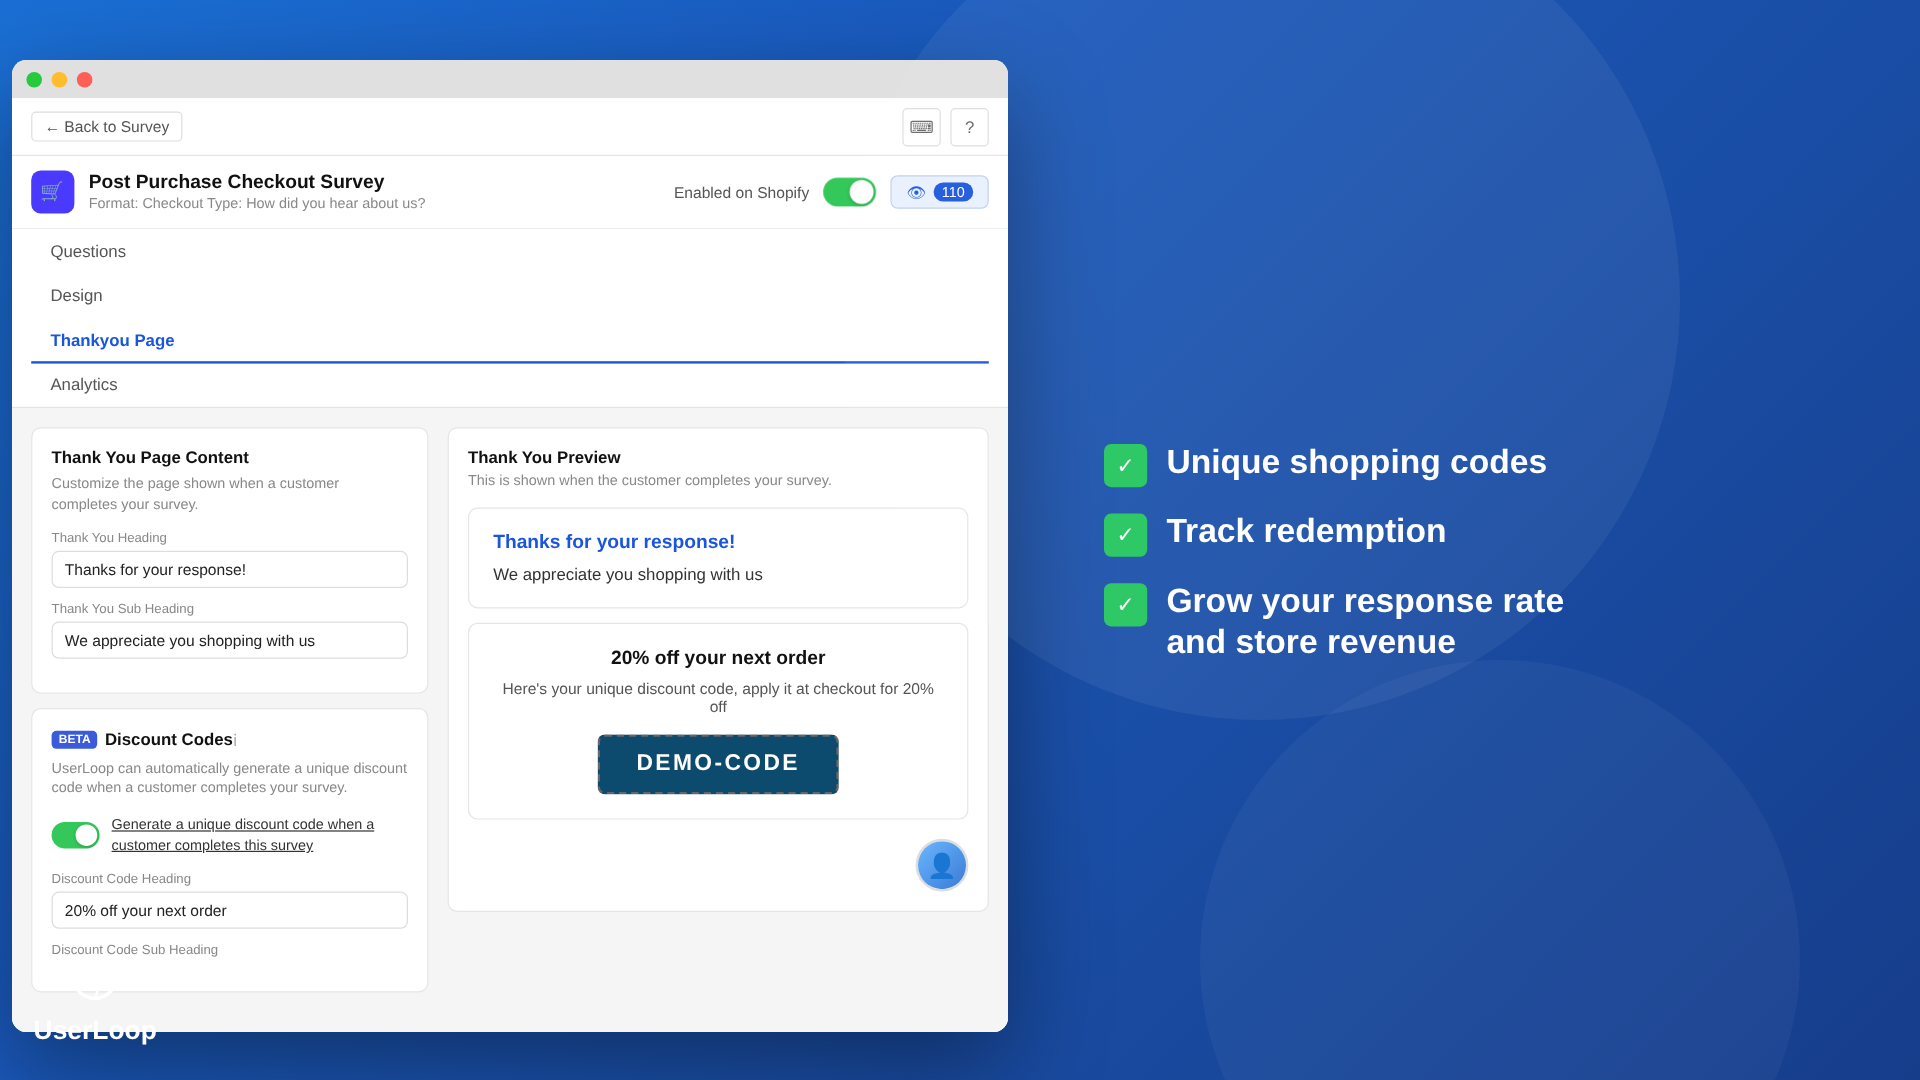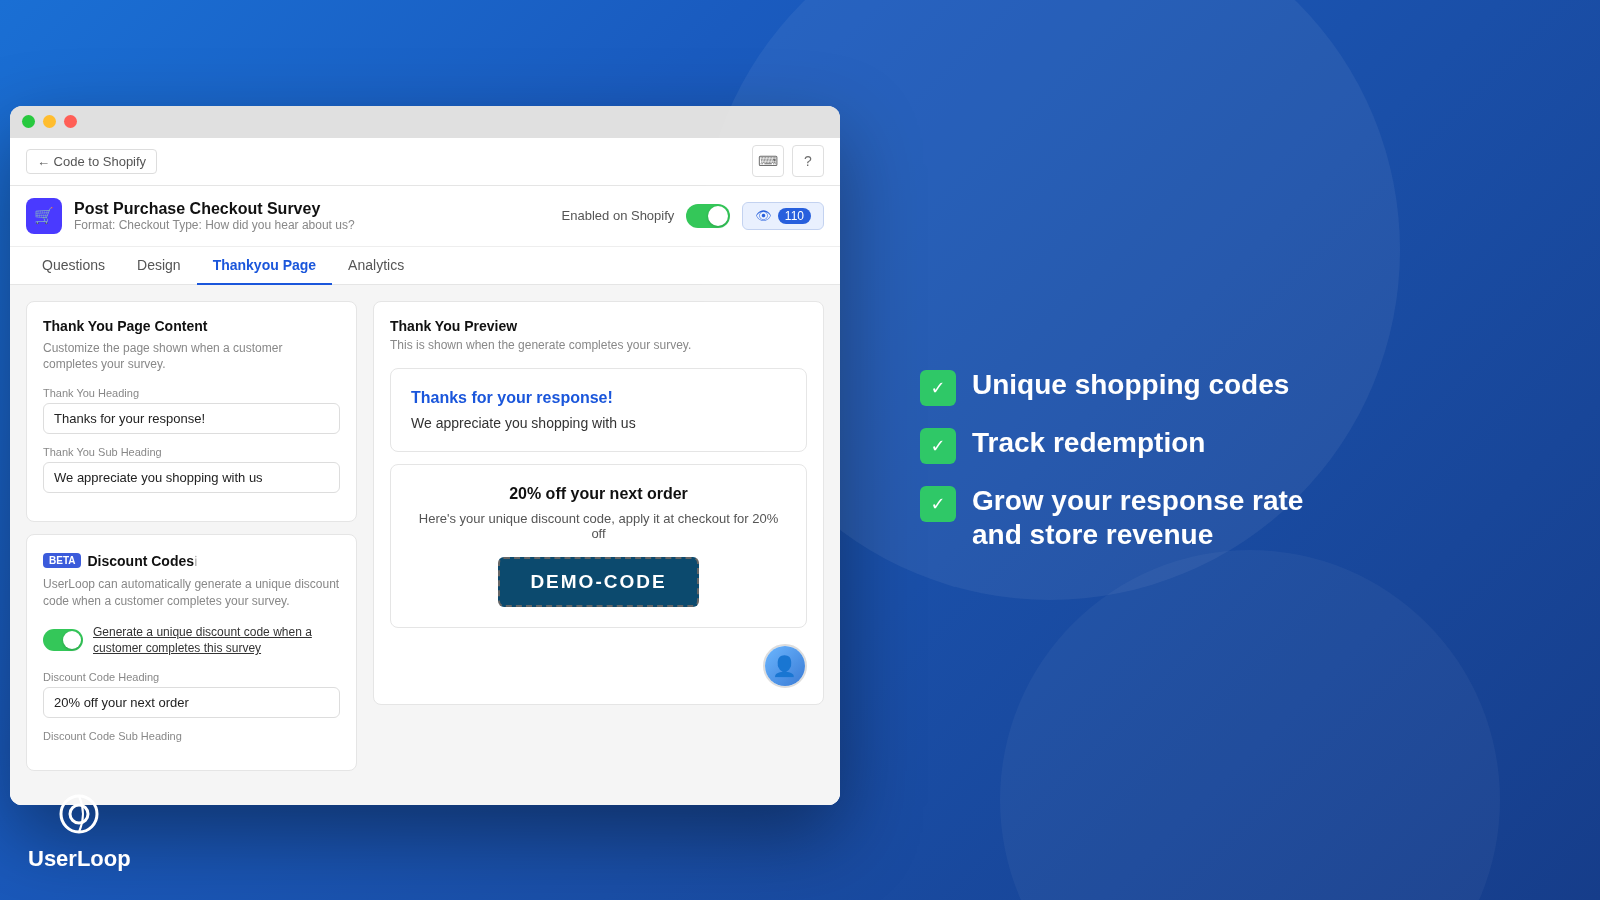--- a/index.html
+++ b/index.html
@@ -205,20 +205,21 @@
       padding: 1px 7px;
       font-size: 12px;
     }
 
     
     .nav-tabs {
       display: flex;
       border-bottom: 1px solid #e5e5e5;
       background: #fff;
       padding: 0 16px;
+      flex-direction: column;
     }
 
     .nav-tab {
       padding: 10px 16px;
       font-size: 14px;
       color: #555;
       cursor: pointer;
       border-bottom: 2px solid transparent;
       margin-bottom: -1px;
     }
@@ -550,21 +551,21 @@
 
   <div class="title-bar">
     <div class="traffic-light tl-green"></div>
     <div class="traffic-light tl-yellow"></div>
     <div class="traffic-light tl-red"></div>
   </div>
 
   <div class="app-content">
 
     <div class="top-bar">
-      <button class="back-btn">← Code to Shopify</button>
+      <button class="back-btn">← Back to Survey</button>
       <div class="top-bar-right">
         <div class="icon-btn">⌨</div>
         <div class="icon-btn">?</div>
       </div>
     </div>
 
     <div class="survey-header">
       <div class="survey-header-left">
         <div class="survey-icon">
           <span>🛒</span>
@@ -628,21 +629,21 @@
           <div class="field-group">
             <div class="field-label">Discount Code Sub Heading</div>
           </div>
         </div>
 
       </div>
 
       <div class="right-panel">
         <div class="preview-card">
           <div class="preview-card-title">Thank You Preview</div>
-          <div class="preview-card-desc">This is shown when the generate completes your survey.</div>
+          <div class="preview-card-desc">This is shown when the customer completes your survey.</div>
 
           <div class="thank-you-box">
             <div class="thank-you-heading">Thanks for your response!</div>
             <div class="thank-you-sub">We appreciate you shopping with us</div>
           </div>
 
           <div class="discount-preview-box">
             <div class="discount-preview-heading">20% off your next order</div>
             <div class="discount-preview-sub">Here's your unique discount code, apply it at checkout for 20% off</div>
             <div class="demo-code-btn">DEMO-CODE</div>

